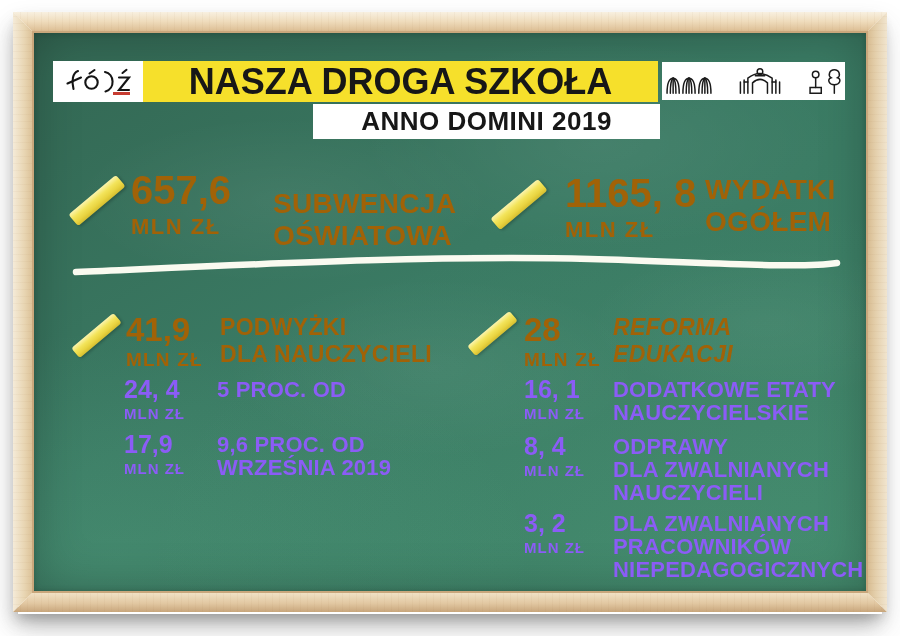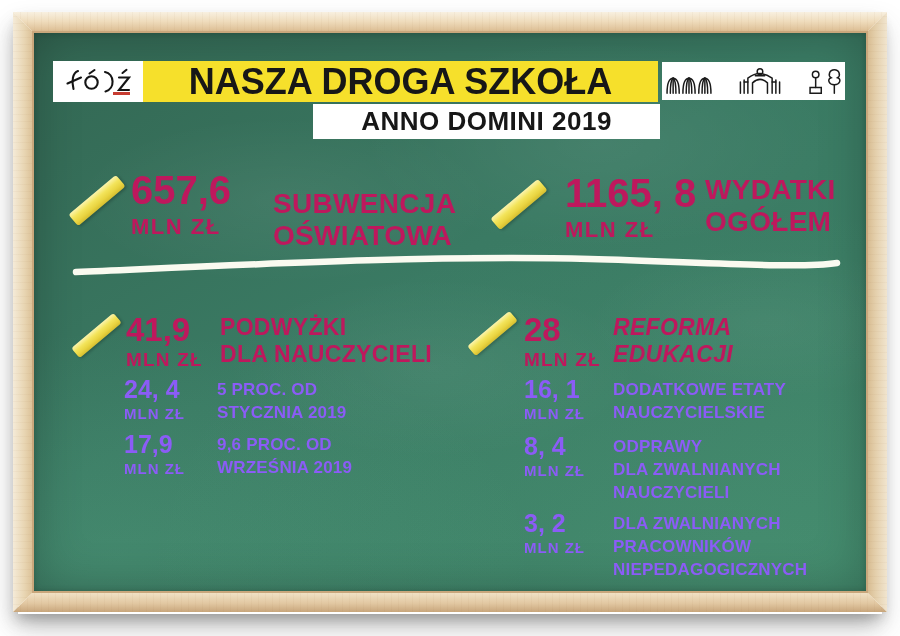--- a/index.html
+++ b/index.html
@@ -53,32 +53,32 @@
   .anno-box{
     position:absolute;left:313px;top:104px;width:347px;height:35px;background:#ffffff;
     display:flex;align-items:center;justify-content:center;
     color:#171717;font-weight:800;font-size:26px;letter-spacing:.5px;white-space:nowrap;
   }
   .icons-box{
     position:absolute;left:662px;top:62px;width:183px;height:38px;background:#ffffff;
     display:flex;align-items:center;justify-content:center;gap:20px;
   }
   
-  .w{color:#be185d;}
+  .w{color:#a16207;}
   .y{color:#8b5cf6;}
   .stat{position:absolute;white-space:nowrap;}
   .num-lg{font-size:40px;font-weight:700;line-height:1;letter-spacing:0;}
   .unit-lg{font-size:22px;font-weight:700;letter-spacing:1.5px;margin-top:4px;}
   .label-lg{font-size:28px;font-weight:700;line-height:32px;letter-spacing:.3px;}
   .num-md{font-size:33px;font-weight:700;line-height:1;}
   .unit-md{font-size:19px;font-weight:700;letter-spacing:1.2px;margin-top:3px;}
   .label-md{font-size:23px;font-weight:700;line-height:27px;letter-spacing:.3px;}
   .num-sm{font-size:25px;font-weight:700;line-height:1;}
   .unit-sm{font-size:15px;font-weight:700;letter-spacing:1px;margin-top:3px;}
-  .label-sm{font-size:17px;font-weight:700;line-height:23px;letter-spacing:.2px;}
+  .label-sm{font-size:22px;font-weight:700;line-height:23px;letter-spacing:.2px;}
   .chalk{
     position:absolute;border-radius:3px;transform:rotate(-40deg);
     background:linear-gradient(180deg,#fbf4ae 0%,#f3e45b 38%,#e9d441 72%,#d6be30 100%);
     box-shadow:1px 2px 3px rgba(0,0,0,.22);
   }
   .chalk-lg{width:62px;height:15px;}
   .chalk-md{width:55px;height:13px;}
   .divider-svg{position:absolute;left:0;top:0;pointer-events:none;}
 </style>
 </head>
@@ -204,21 +204,20 @@
       <div>REFORMA</div>
       <div>EDUKACJI</div>
     </div>
 
     <div class="stat y" style="left:124px;top:377px;">
       <div class="num-sm">24, 4</div>
       <div class="unit-sm">MLN ZŁ</div>
     </div>
     <div class="stat y label-sm" style="left:217px;top:378px;">
       <div>5 PROC. OD</div>
-      <div>STYCZNIA 2019</div>
     </div>
 
     <div class="stat y" style="left:124px;top:432px;">
       <div class="num-sm">17,9</div>
       <div class="unit-sm">MLN ZŁ</div>
     </div>
     <div class="stat y label-sm" style="left:217px;top:433px;">
       <div>9,6 PROC. OD</div>
       <div>WRZEŚNIA 2019</div>
     </div>

